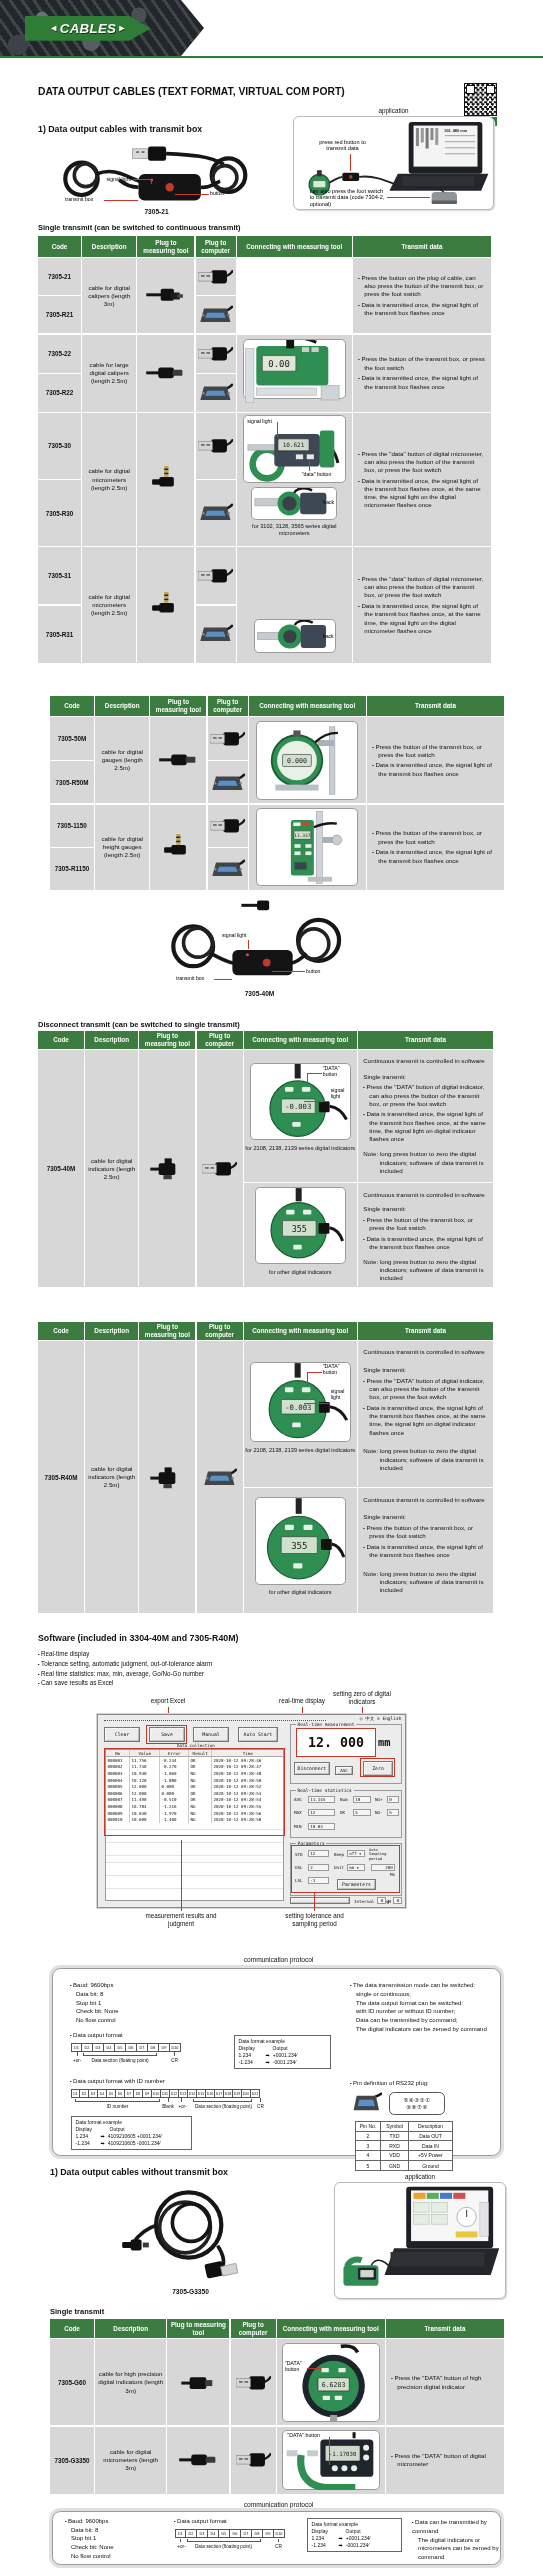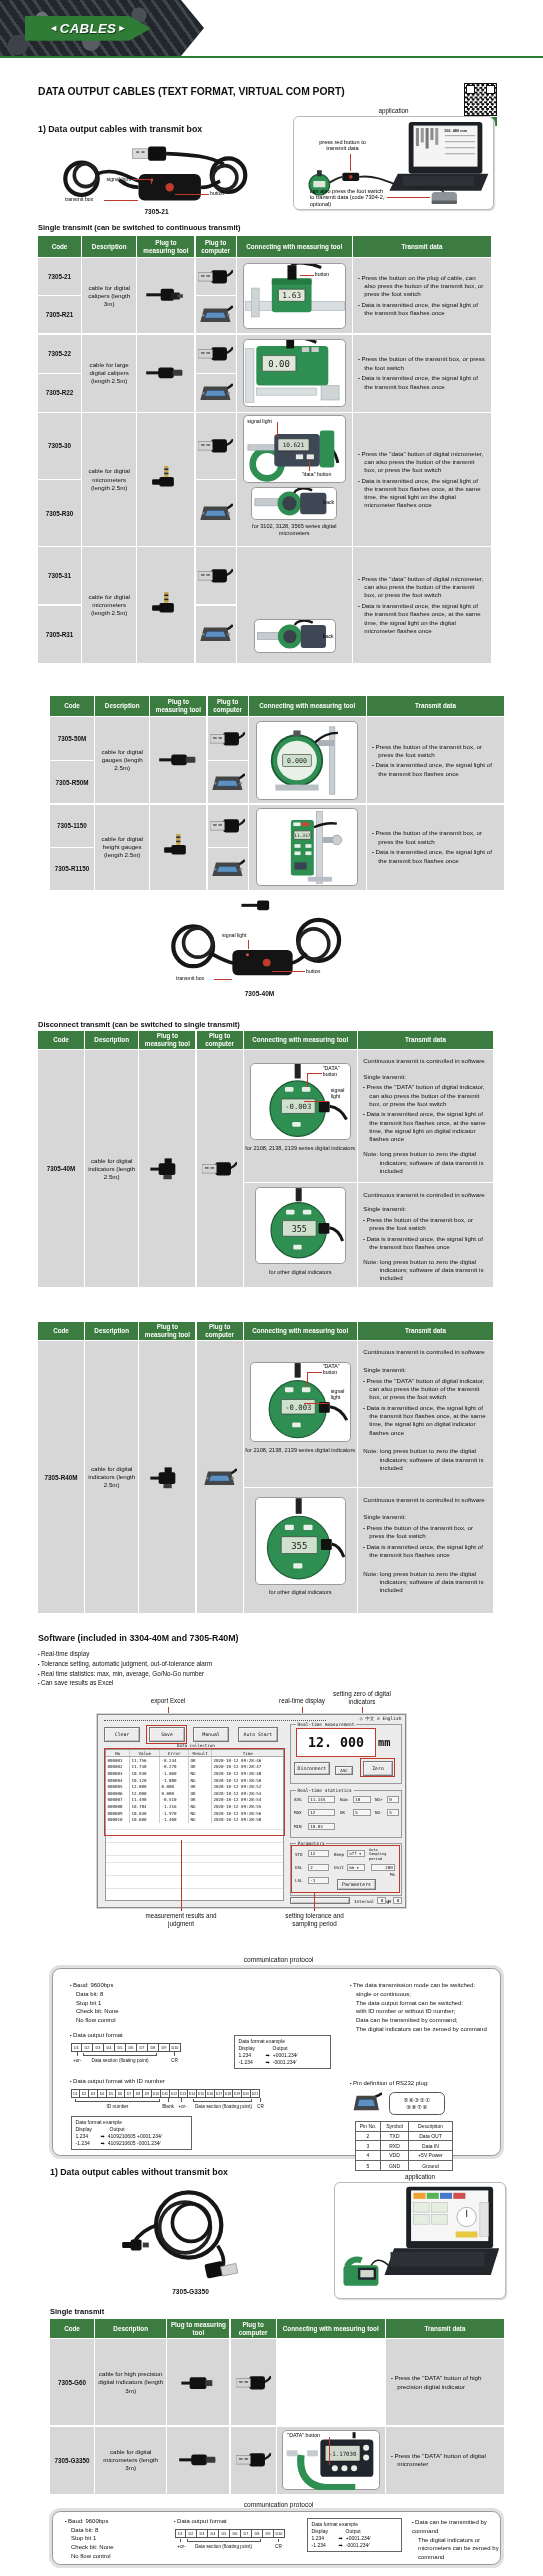--- a/index.html
+++ b/index.html
@@ -218,36 +218,20 @@
   </div>
   <div class="c pcell" style="grid-area:3/4">
     <svg width="34" height="19.3" viewBox="0 0 56 32">
       <path d="M44,10 C50,8 53,5 56,2" stroke="#161616" stroke-width="4" fill="none"></path>
       <polygon points="8,6 46,6 52,28 2,28" fill="#454545"></polygon>
       <polygon points="13,12 41,12 45,22 9,22" fill="#5d8fc0" stroke="#223b55"></polygon>
       <circle cx="7" cy="17" r="2" fill="#888"></circle>
           <circle cx="49" cy="17" r="2" fill="#888"></circle>
     </svg>
   </div>
-  <div class="c" style="grid-area:2/5/4/6">
-    <div class="photo" style="left:6px;top:4.8px;width:103px;height:66px">
-      <svg width="102" height="65" viewBox="0 0 169 108">
-        <rect x="2" y="62" width="165" height="15" fill="#d9dee0" stroke="#a9b0b5"></rect>
-        <rect x="12" y="40" width="13" height="48" fill="#cfd4d6" stroke="#a9b0b5"></rect>
-        <rect x="46" y="24" width="66" height="56" rx="5" fill="#2f8f52"></rect>
-        <rect x="46" y="24" width="66" height="10" fill="#267a44"></rect>
-        <rect x="57" y="42" width="44" height="20" rx="2" fill="#dfe8d8" stroke="#333"></rect>
-        <text x="79" y="57" font-size="13" text-anchor="middle" font-family="DejaVu Sans Mono" fill="#222">1.63</text>
-        <rect x="72" y="2" width="15" height="24" fill="#111"></rect>
-        <path d="M79,2 C84,-4 110,-2 128,6" stroke="#161616" stroke-width="5" fill="none"></path>
-      </svg>
-      <div class="lbl" style="left:71px;top:8.5px">button</div>
-      <div class="rline" style="left:56px;top:11px;width:14.5px;height:0.6px"></div>
-    </div>
-  </div>
   <div class="c tx" style="grid-area:2/6/4/7">
     <div class="bl">Press the button on the plug of cable, can also press the button of the transmit box, or press the foot switch</div>
     <div class="bl">Data is transmitted once, the signal light of the transmit box flashes once</div>
   </div>
 
   <div class="c code" style="grid-area:4/1">7305-22</div>
   <div class="c code" style="grid-area:5/1">7305-R22</div>
   <div class="c desc" style="grid-area:4/2/6/3">cable for large digital calipers (length 2.5m)</div>
   <div class="c pcell" style="grid-area:4/3/6/4">
     <svg width="39" height="15.7" viewBox="0 0 64 26">
@@ -268,21 +252,21 @@
   <div class="c pcell" style="grid-area:5/4">
     <svg width="34" height="19.3" viewBox="0 0 56 32">
       <path d="M44,10 C50,8 53,5 56,2" stroke="#161616" stroke-width="4" fill="none"></path>
       <polygon points="8,6 46,6 52,28 2,28" fill="#454545"></polygon>
       <polygon points="13,12 41,12 45,22 9,22" fill="#5d8fc0" stroke="#223b55"></polygon>
       <circle cx="7" cy="17" r="2" fill="#888"></circle>
           <circle cx="49" cy="17" r="2" fill="#888"></circle>
     </svg>
   </div>
   <div class="c" style="grid-area:4/5/6/6">
-    <div class="photo" style="left:6px;top:4.8px;width:103px;height:68px">
+    <div class="photo" style="left:6px;top:4.8px;width:103px;height:60px">
       <svg width="102" height="66" viewBox="0 0 169 110">
         <rect x="2" y="14" width="14" height="90" fill="#d9dee0" stroke="#a9b0b5"></rect>
         <rect x="20" y="10" width="120" height="66" rx="6" fill="#2f8f52"></rect>
         <rect x="30" y="26" width="56" height="26" rx="2" fill="#dfe8d8" stroke="#333"></rect>
         <text x="58" y="45" font-size="15" text-anchor="middle" font-family="DejaVu Sans Mono" fill="#222">0.00</text>
         <rect x="96" y="12" width="12" height="8" fill="#ccc"></rect>
             <rect x="112" y="12" width="12" height="8" fill="#ccc"></rect>
         <rect x="70" y="0" width="13" height="14" fill="#111"></rect>
         <path d="M76,0 C82,-6 104,-4 120,4" stroke="#161616" stroke-width="5" fill="none"></path>
         <rect x="128" y="76" width="30" height="24" fill="#cfd4d6" stroke="#9aa"></rect>
@@ -1107,20 +1091,38 @@
   </div>
   <div class="c pcell" style="grid-area:2/4">
     <svg width="35" height="15.7" viewBox="0 0 58 26">
       <path d="M46,12 C52,10 56,6 58,2" stroke="#161616" stroke-width="4" fill="none"></path>
       <rect x="22" y="2" width="26" height="22" rx="4" fill="#0f0f0f"></rect>
       <rect x="0" y="6" width="24" height="14" fill="#d4d4d4" stroke="#808080"></rect>
       <rect x="5" y="10" width="6" height="3" fill="#707070"></rect>
           <rect x="14" y="10" width="6" height="3" fill="#707070"></rect>
     </svg>
   </div>
+  <div class="c" style="grid-area:2/5">
+    <div class="photo" style="left:4.8px;top:3.6px;width:98px;height:79px">
+      <svg width="97" height="77" viewBox="0 0 161 128">
+        <path d="M96,4 C110,2 120,6 124,14" stroke="#161616" stroke-width="6" fill="none"></path>
+        <circle cx="84" cy="70" r="52" fill="#1d242b"></circle>
+        <circle cx="84" cy="70" r="42" fill="#2f8f52"></circle>
+        <rect x="58" y="56" width="52" height="22" rx="2" fill="#cfe0cd" stroke="#222"></rect>
+        <text x="84" y="72" font-size="11" text-anchor="middle" font-family="DejaVu Sans Mono" fill="#222">6.6283</text>
+        <rect x="64" y="40" width="12" height="7" rx="1" fill="#e8efe6"></rect>
+            <rect x="92" y="40" width="12" height="7" rx="1" fill="#e8efe6"></rect>
+        <rect x="66" y="86" width="12" height="7" rx="1" fill="#e8efe6"></rect>
+            <rect x="86" y="86" width="12" height="7" rx="1" fill="#e8efe6"></rect>
+        <rect x="78" y="118" width="12" height="10" fill="#9aa2a8"></rect>
+      </svg>
+      <div class="lbl" style="left:2.4px;top:17px;width:22px">"DATA" button</div>
+      <div class="rline" style="left:24px;top:24px;width:14.5px;height:0.6px"></div>
+    </div>
+  </div>
   <div class="c tx" style="grid-area:2/6">
     <div class="bl">Press the "DATA" button of high precision digital indicator</div>
   </div>
 
   <div class="c code" style="grid-area:3/1">7305-G3350</div>
   <div class="c desc" style="grid-area:3/2">cable for digital micrometers (length 3m)</div>
   <div class="c pcell" style="grid-area:3/3">
     <svg width="39" height="15.7" viewBox="0 0 64 26">
       <path d="M0,13 L22,13" stroke="#161616" stroke-width="5"></path>
       <rect x="20" y="4" width="26" height="18" rx="4" fill="#111"></rect>

